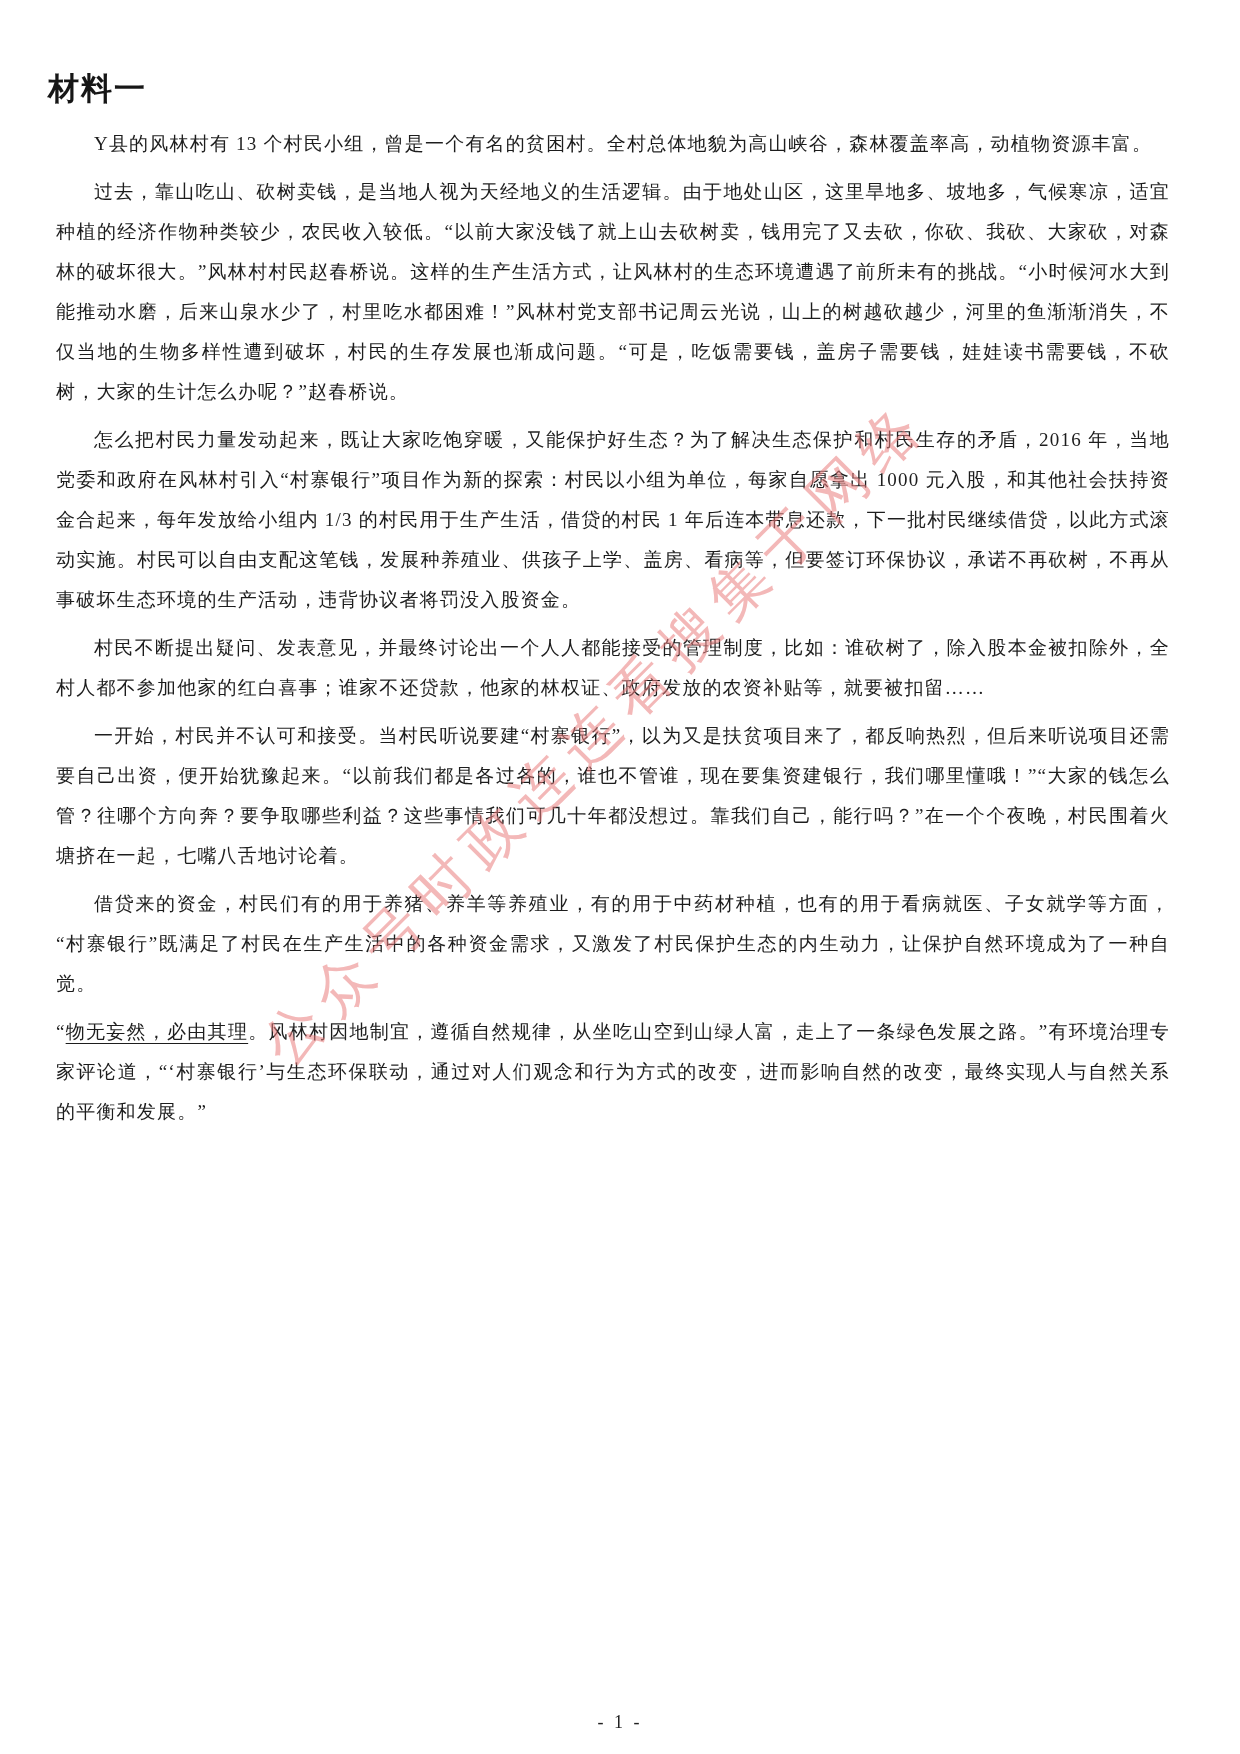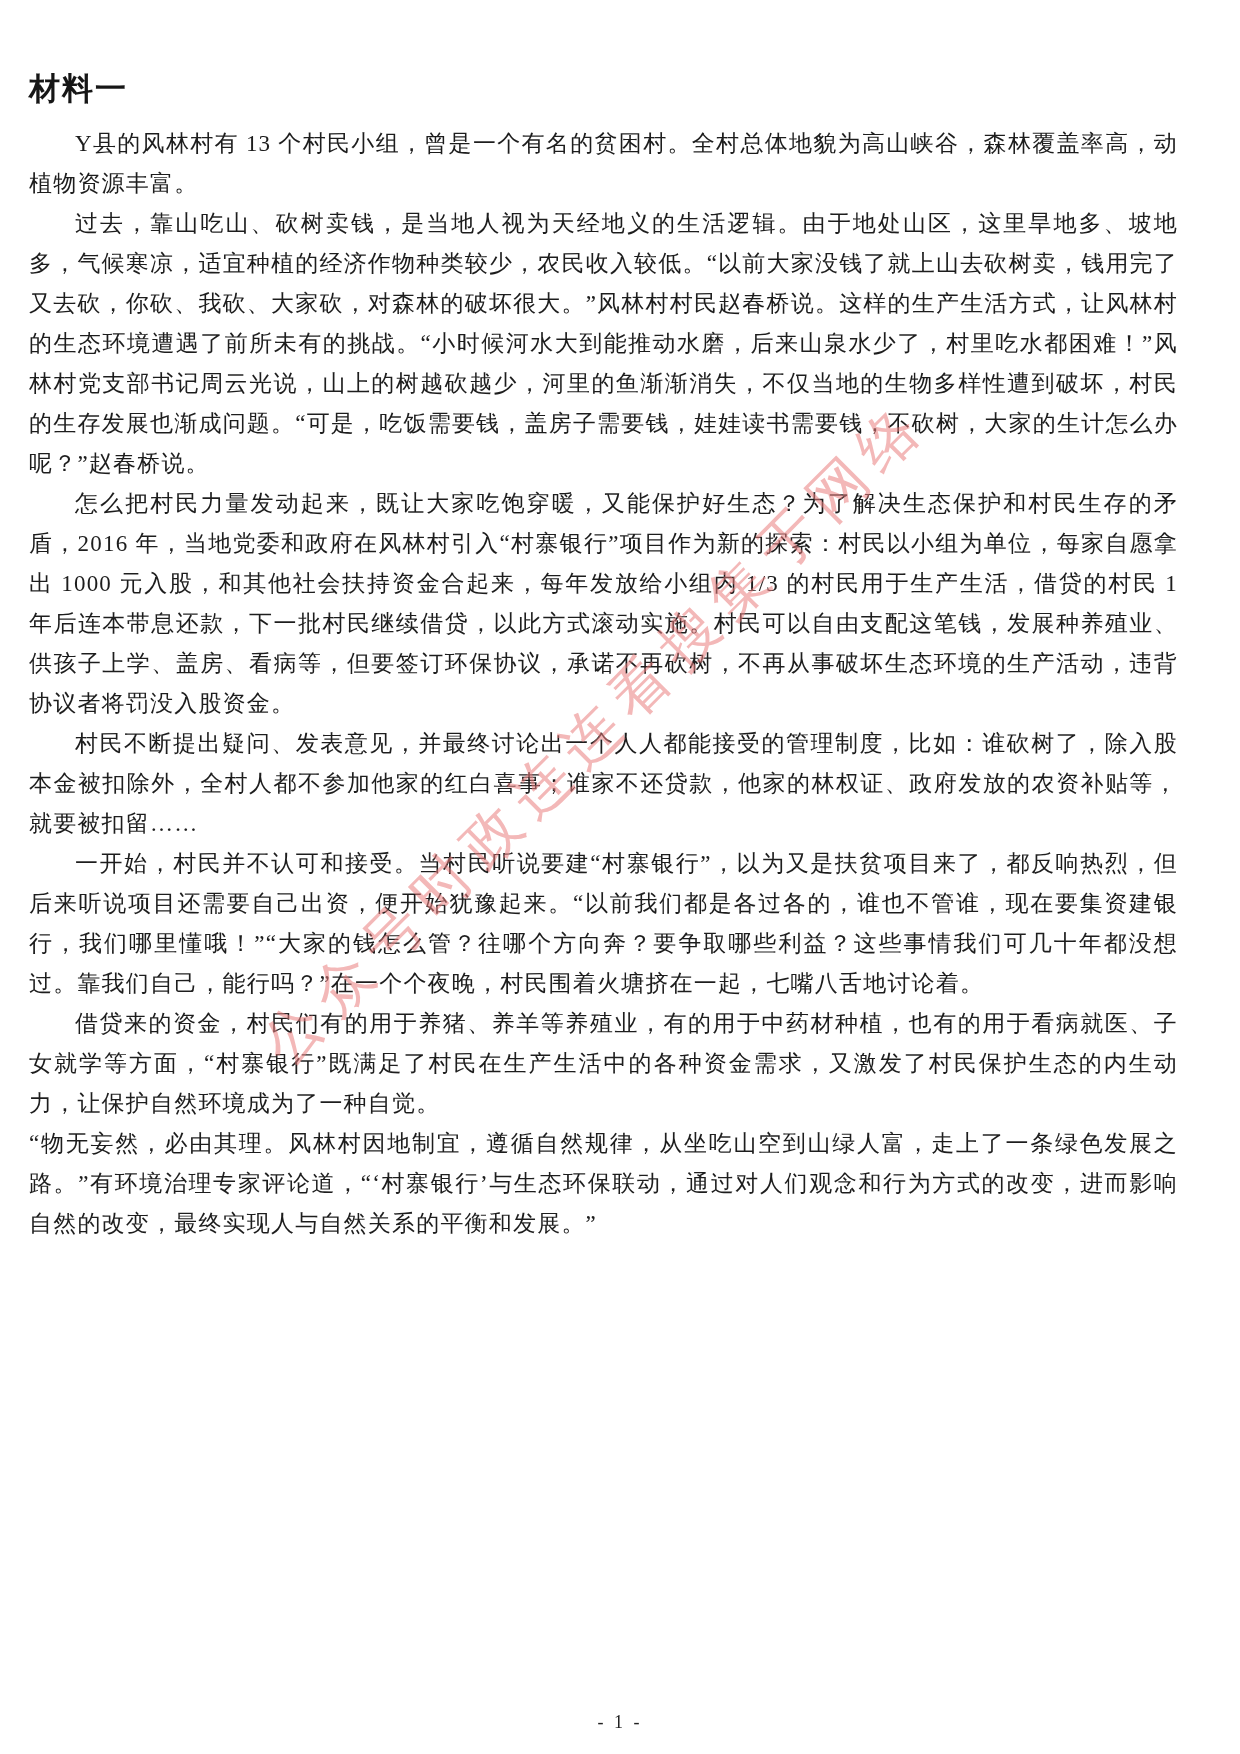--- a/index.html
+++ b/index.html
@@ -11,42 +11,43 @@
     width: 1240px;
     height: 1754px;
     position: relative;
     overflow: hidden;
     font-family: "Liberation Serif", "DejaVu Serif", serif;
     color: #1d1d1d;
   }
   .page {
     position: absolute;
     inset: 0;
-    padding: 68px 62px 0 29px;
+    padding: 68px 62px 0 48px;
     box-sizing: border-box;
   }
   h1.material-heading {
     font-size: 31px;
     font-weight: bold;
     margin: 0 0 14px 0;
     letter-spacing: 2px;
     color: #161616;
   }
   .paragraphs p {
-    margin: 0;
-    font-size: 23px;
+    margin: 8px;
+    font-size: 19px;
     line-height: 40px;
     letter-spacing: 1.2px;
     text-align: justify;
     text-indent: 2em;
   }
   .paragraphs p.no-indent {
     text-indent: 0;
   }
   .u {
+    text-decoration: underline;
     text-underline-offset: 5px;
   }
   .watermark {
     position: absolute;
     left: 140px;
     top: 694px;
     transform: rotate(-45deg);
     transform-origin: 50% 50%;
     font-size: 58px;
     letter-spacing: 12px;

